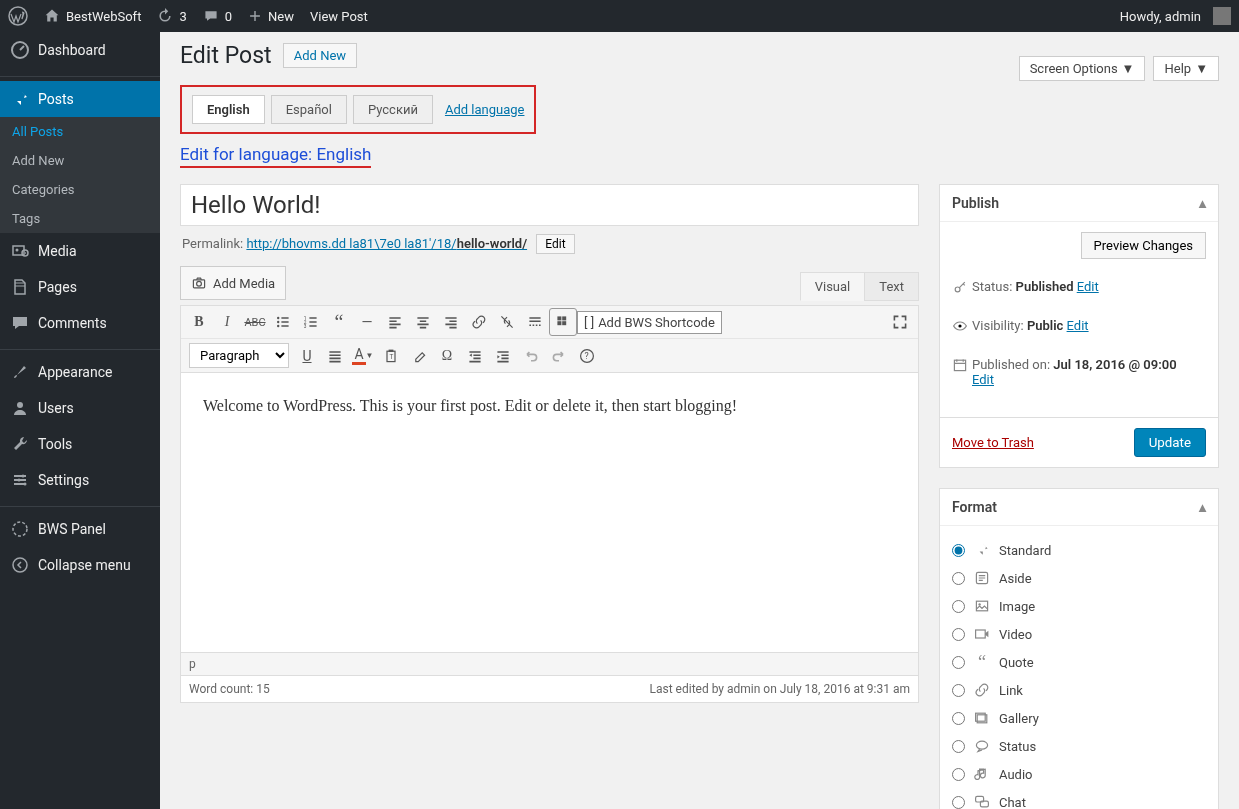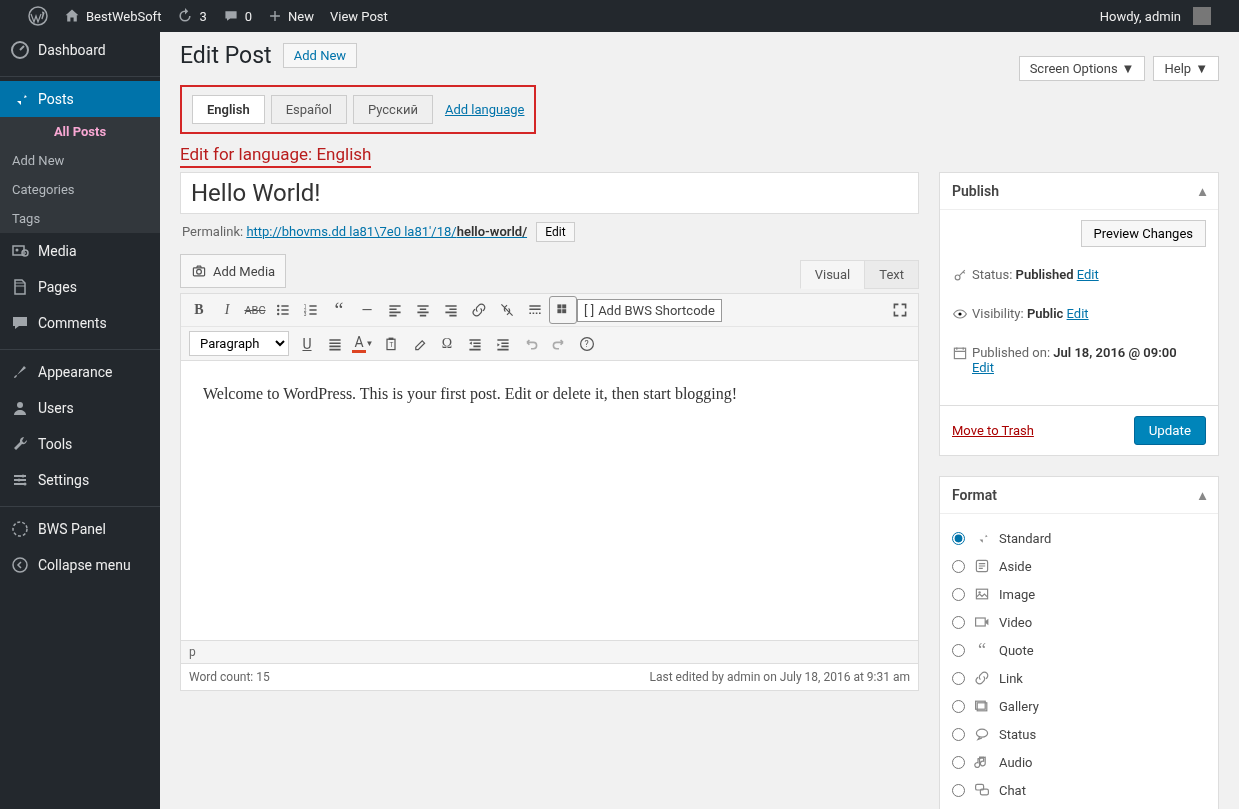--- a/index.html
+++ b/index.html
@@ -1,50 +1,50 @@
 <!DOCTYPE html>
 <html><head>
 <meta charset="utf-8">
 <style>
 * { margin:0; padding:0; box-sizing:border-box; font-family:-apple-system,BlinkMacSystemFont,"Segoe UI",Roboto,Oxygen,"Helvetica Neue",sans-serif; }
 body { background:#f1f1f1; color:#444; font-size:13px; width:1239px; height:809px; overflow:hidden; position:relative; }
 
 
-#adminbar { position:absolute; top:0; left:0; right:0; height:32px; background:#23282d; color:#eee; display:flex; align-items:center; padding:0 20px; font-size:13px; z-index:100; }
+#adminbar { position:absolute; top:0; left:0; right:0; height:32px; background:#23282d; color:#eee; display:flex; align-items:center; padding:0 0; font-size:13px; z-index:100; }
 #adminbar .ab-item { display:flex; align-items:center; gap:6px; padding:0 8px; height:32px; color:#eee; cursor:pointer; }
 #adminbar .spacer { flex:1; }
 #adminbar svg { fill:#a0a5aa; }
 .avatar-box { width:18px; height:18px; background:#777; margin-left:6px; }
 
 
 #sidebar { position:absolute; top:32px; left:0; bottom:0; width:160px; background:#23282d; color:#eee; }
 .menu-item { display:flex; align-items:center; gap:8px; padding:8px 10px; color:#eee; font-size:14px; cursor:pointer; }
 .menu-item.current { background:#0073aa; color:#fff; position:relative; }
 .menu-item.current::after { content:""; position:absolute; right:-8px; top:50%; transform:translateY(-50%); border:8px solid transparent; border-right-color:#f1f1f1; }
 .submenu { background:#32373c; }
 .submenu .sub { padding:7px 12px; color:#b4b9be; font-size:13px; cursor:pointer; }
-.submenu .sub.current { color:#f9a8d4; font-weight:700;text-align:center; }
+.submenu .sub.current { color:#0ea5e9; font-weight:400; }
 .menu-sep { height:5px; border-bottom:1px solid #393f45; margin:4px 0; }
 .menu-icon { width:20px; height:20px; display:flex; align-items:center; justify-content:center; }
 .menu-icon svg { fill:#a0a5aa; }
 .menu-item.current .menu-icon svg { fill:#fff; }
 
 
 #main { position:absolute; top:32px; left:160px; right:0; bottom:0; padding:10px 20px 20px; overflow:auto; }
 .top-actions { position:absolute; top:24px; right:20px; display:flex; gap:8px; }
 .top-btn { background:#fff; border:1px solid #ccc; padding:4px 10px; font-size:13px; cursor:pointer; display:flex; align-items:center; gap:4px; }
 h1.page-title { font-size:23px; font-weight:400; display:inline-block; margin-right:8px; color:#23282d; }
 .addnew-h { display:inline-block; border:1px solid #ccc; background:#f7f7f7; color:#0073aa; padding:4px 10px; font-size:13px; cursor:pointer; position:relative; top:-3px; }
 
 
 .lang-box { border:2px solid #d42626; padding:8px 10px; margin:14px 0 10px; display:inline-flex; gap:6px; align-items:center; }
 .lang-tab { border:1px solid #ccc; padding:6px 14px; background:#efefef; cursor:pointer; font-size:13px; color:#555; }
 .lang-tab.active { background:#fff; font-weight:600; color:#333; }
 .add-lang { color:#0073aa; text-decoration:underline; cursor:pointer; font-size:13px; margin-left:6px; }
-.edit-lang-label { font-size:17px; color:#b91c1c; border-bottom:2px solid #d42626; display:inline-block; padding-bottom:2px; margin-bottom:4px; }
+.edit-lang-label { font-size:17px; color:#1d4ed8; border-bottom:2px solid #d42626; display:inline-block; padding-bottom:2px; margin-bottom:16px; }
 
 
 .cols { display:flex; gap:20px;justify-content:space-between; }
 .col-main { flex:1; min-width:0; }
 .col-side { width:280px; }
 
 
 .title-input { width:100%; font-size:24px; padding:6px 10px; border:1px solid #ddd; background:#fff; color:#333; outline:none; }
 .permalink { margin:8px 2px 12px; font-size:13px; color:#666; }
 .permalink .url { color:#0073aa; text-decoration:underline; cursor:pointer; }

